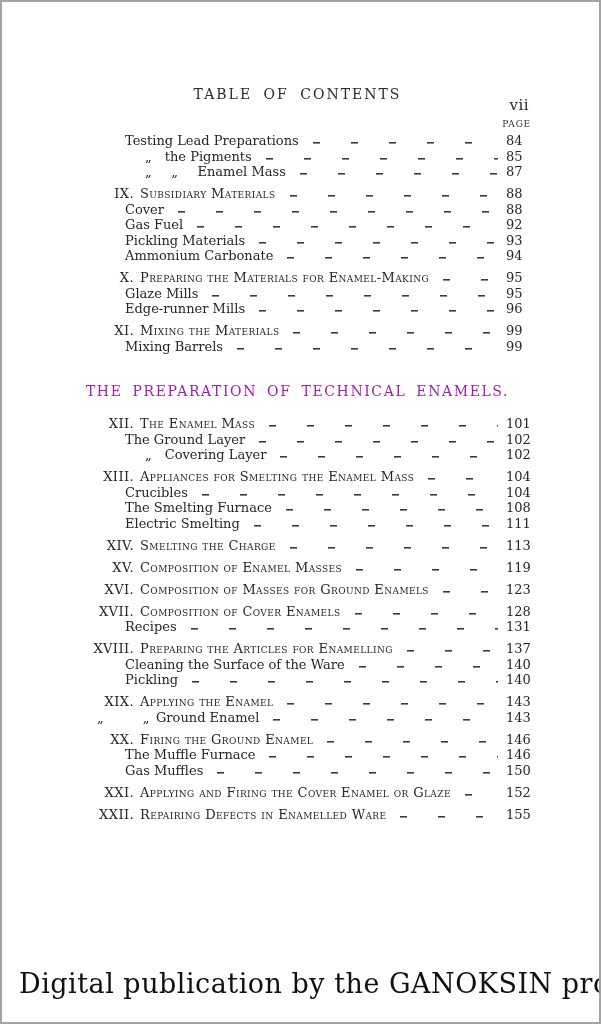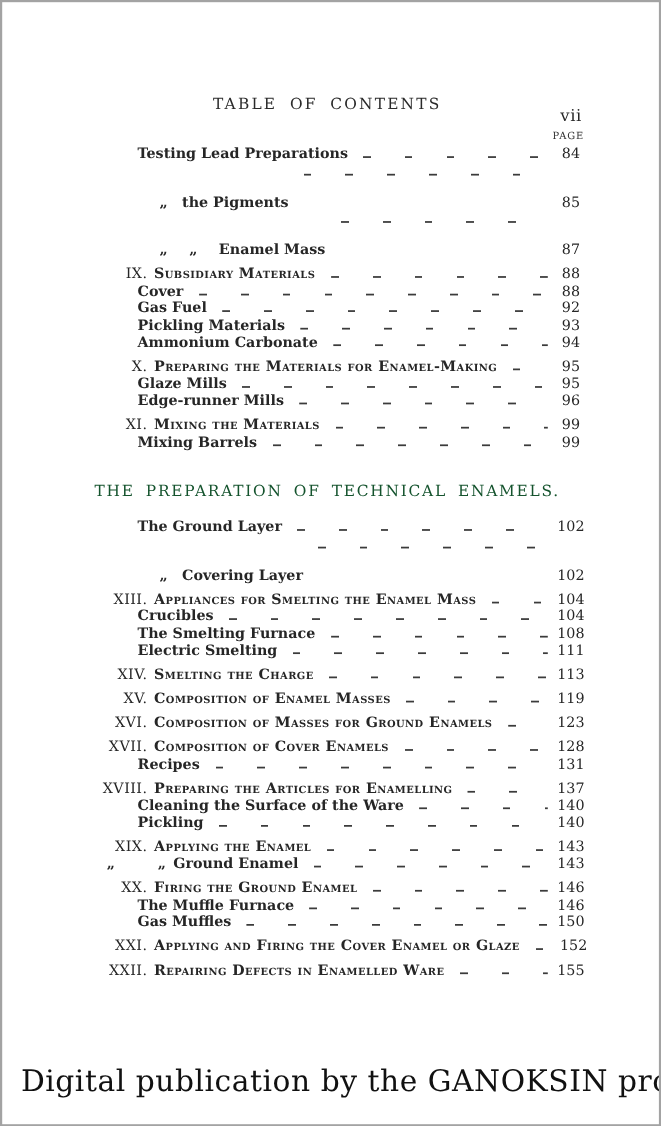--- a/index.html
+++ b/index.html
@@ -61,50 +61,50 @@
     font-variant: small-caps;
     letter-spacing: 0.4px;
   }
   .num {
     flex: none;
     width: 42px;
     text-align: right;
     padding-right: 0;
     margin-right: 6px;
   }
-  .label { flex: none; font-weight: bold; }
+  .label { flex: none; }
   .toc-row.sub .label { margin-left: 14px; }
-  .toc-row.ditto .label { margin-left: 34px; margin-top: 28px; }
+  .toc-row.ditto .label { margin-left: 34px; }
   .toc-row.ditto-wide .label { margin-left: -14px; }
 
   .leader {
     flex: 1;
     min-width: 14px;
     margin: 0 8px 0 14px;
     align-self: stretch;
     background-image: repeating-linear-gradient(90deg, #3b3b3b 0 7px, transparent 7px 38px);
     background-size: 100% 1.6px;
     background-repeat: no-repeat;
     background-position: 0 9px;
   }
   .pagenum {
     flex: none;
     min-width: 26px;
-    text-align: center;
+    text-align: left;
     font-size: 13px;
   }
 
   .section-heading {
     text-align: center;
     font-size: 14px;
     letter-spacing: 1.6px;
     word-spacing: 4px;
     margin-top: 29px;
     margin-bottom: 17px;
-    color: #14532d;
+    color: #a21caf;
   }
 
   .footer {
     position: absolute;
     left: 17px;
     bottom: 23px;
     width: 570px;
     font-size: 27px;
     letter-spacing: 0.5px;
     color: #111111;
@@ -197,20 +197,26 @@
           <span class="leader"></span>
           <span class="pagenum">99</span>
         </div>
         <div class="toc-row sub">
           <span class="num"></span>
           <span class="label">Mixing Barrels</span>
           <span class="leader"></span>
           <span class="pagenum">99</span>
         </div>
         <div class="section-heading">THE PREPARATION OF TECHNICAL ENAMELS.</div>
+        <div class="toc-row chapter">
+          <span class="num">XII.</span>
+          <span class="label">The Enamel Mass</span>
+          <span class="leader"></span>
+          <span class="pagenum">101</span>
+        </div>
         <div class="toc-row sub">
           <span class="num"></span>
           <span class="label">The Ground Layer</span>
           <span class="leader"></span>
           <span class="pagenum">102</span>
         </div>
         <div class="toc-row ditto">
           <span class="num"></span>
           <span class="label">„ Covering Layer</span>
           <span class="leader"></span>

